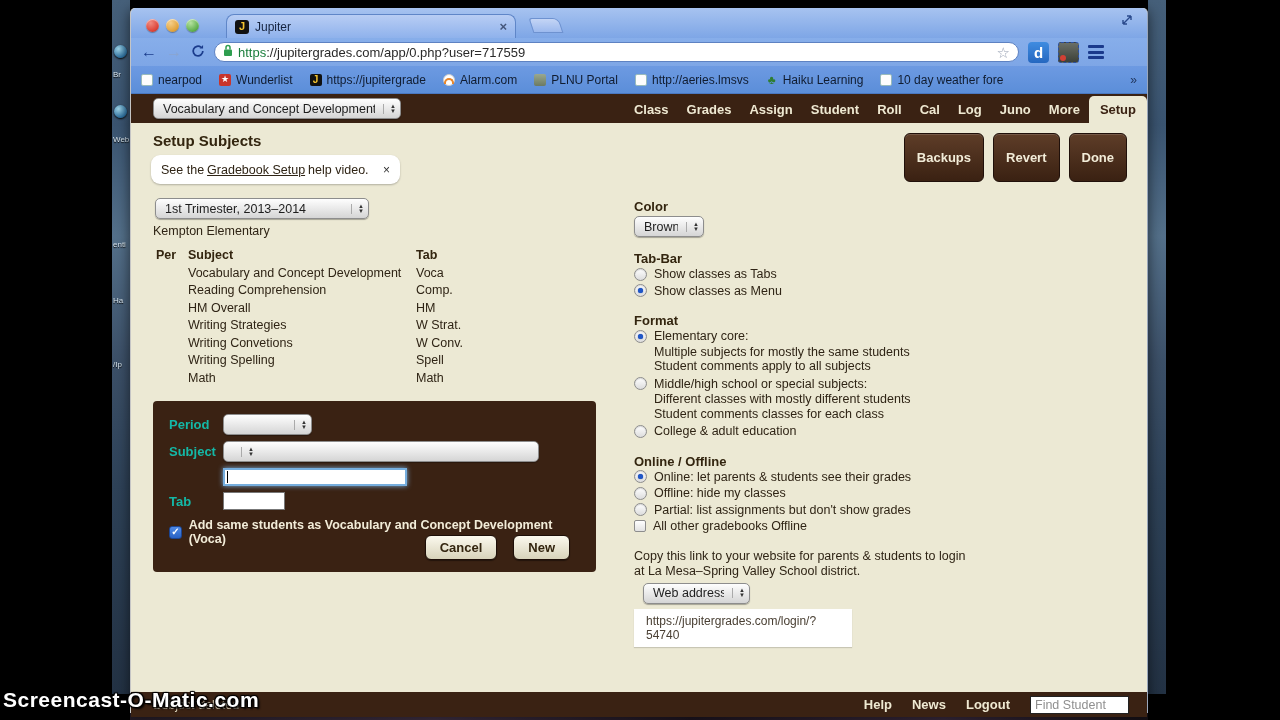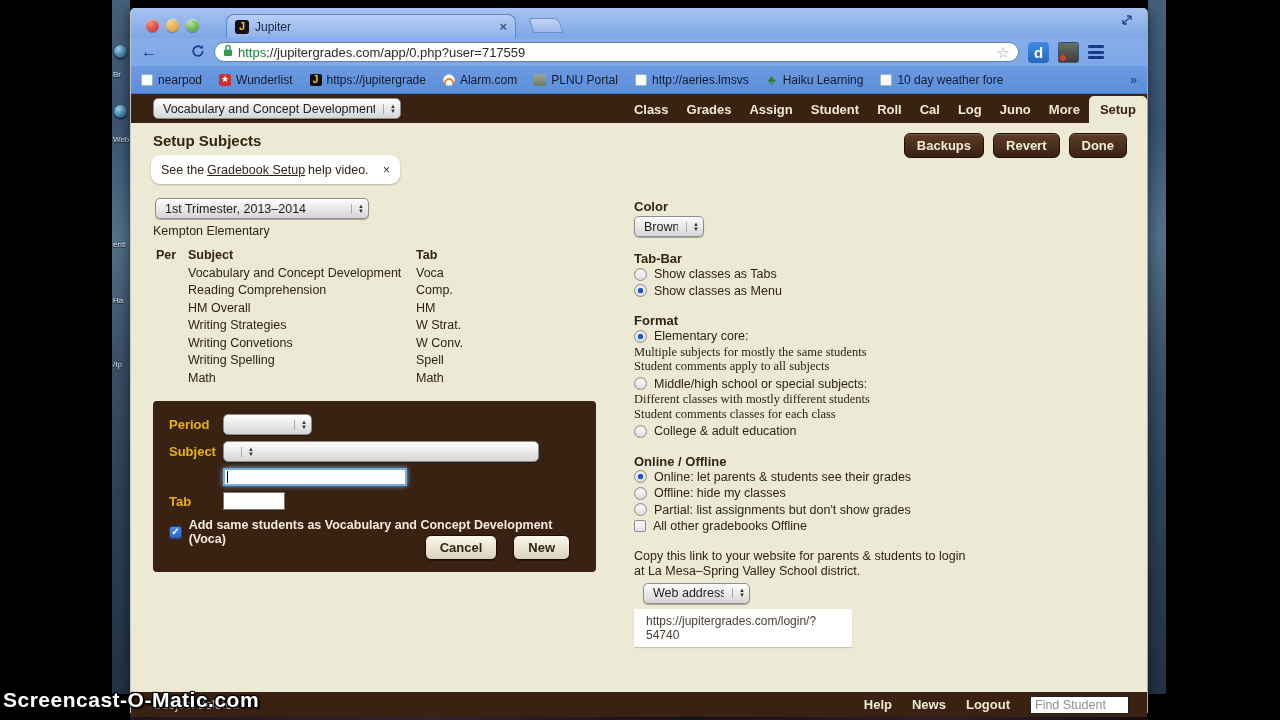--- a/index.html
+++ b/index.html
@@ -77,56 +77,56 @@
     font-size:12.5px; padding:2px 4px 2px 9px; height:21px; }
   .mac-select .lbl { flex:1; white-space:nowrap; overflow:hidden; }
   .stepper { display:flex; flex-direction:column; align-items:center; margin-left:8px; padding-left:6px; border-left:1px solid #aaa; }
   .stepper i { font-style:normal; font-size:6px; line-height:5px; color:#333; }
 
   
   .content { position:relative; height:569px; background:#ece9d4; color:#2f2415; }
   .page-title { position:absolute; left:22px; top:9px; font-size:15px; font-weight:bold; color:#33250f; }
   .hdr-btns { position:absolute; right:20px; top:10px; display:flex; gap:9px; }
   .btn-brown { background:linear-gradient(#5e3d28,#3a2112); color:#f2ecd8; font-weight:bold; font-size:13px;
-    padding:4px 12px; border-radius:6px; border:1px solid #20100a; box-shadow:inset 0 1px 0 rgba(255,255,255,.15); }
+    padding:16px 12px; border-radius:6px; border:1px solid #20100a; box-shadow:inset 0 1px 0 rgba(255,255,255,.15); }
   .help-banner { position:absolute; left:20px; top:32px; width:249px; height:29px; background:#fff; border-radius:9px;
     box-shadow:0 1px 2px rgba(0,0,0,.25); display:flex; align-items:center; padding:0 10px; gap:3px; font-size:12.5px; }
   .help-banner a { color:#2f2415; text-decoration:underline; }
   .help-close { margin-left:auto; font-size:12px; color:#333; }
   .term-select { position:absolute; left:24px; top:75px; width:214px; }
   .school { position:absolute; left:22px; top:101px; }
 
   .subj-table { position:absolute; left:25px; top:125px; display:grid; grid-template-columns:32px 228px 70px; grid-auto-rows:17.5px; }
   .subj-table .hd { font-weight:bold; color:#33250f; }
   .subj-table div { line-height:15px; }
 
   
   .panel { position:absolute; left:22px; top:278px; width:443px; height:171px; background:#3a2213; border-radius:4px; padding:13px 16px; }
   .p-row { display:flex; align-items:center; margin-bottom:6px; }
-  .p-lab { width:54px; color:#eab308; font-weight:bold; font-size:13px; flex:0 0 54px; }
+  .p-lab { width:54px; color:#14b8a6; font-weight:bold; font-size:13px; flex:0 0 54px; }
   .f-input { background:#fff; border:1px solid #777; height:18px; }
   .f-input.focus { width:184px; margin-left:54px; border:2px solid #76aede; box-shadow:0 0 5px #7ab0e0; display:flex; align-items:center; padding-left:2px; margin-bottom:6px; }
   .caret { width:1px; height:12px; background:#000; }
   .f-input.tabfield { width:62px; }
   .chk-row { display:flex; align-items:center; gap:7px; margin-top:8px; }
   .chk-blue { width:13px; height:13px; border-radius:3px; background:linear-gradient(#4f8ae6,#2a62c4); border:1px solid #1c4592;
     color:#fff; font-size:10px; font-weight:bold; display:flex; align-items:center; justify-content:center; line-height:1; }
   .chk-lab { color:#f2ecd8; font-weight:bold; font-size:12.5px; }
   .p-btns { position:absolute; right:26px; bottom:12px; display:flex; gap:16px; }
   .btn-cream { background:linear-gradient(#fbf9ee,#d8d3ba); color:#33250f; font-weight:bold; font-size:13px;
     padding:4px 14px; border-radius:6px; border:1px solid #1d0f08; box-shadow:0 1px 1px rgba(0,0,0,.4); }
 
   
   .rightcol { position:absolute; left:503px; top:76px; width:420px; }
   .sec-h { font-weight:bold; color:#33250f; font-size:13px; line-height:15px; }
   .opt { display:flex; align-items:center; gap:7px; line-height:16.5px; height:16.5px; }
   .radio { width:13px; height:13px; border-radius:50%; background:linear-gradient(#fff,#dcdcdc); border:1px solid #8d8d8d; box-shadow:inset 0 1px 1px rgba(0,0,0,.15); flex:0 0 13px; position:relative; }
   .radio.sel::after { content:""; position:absolute; left:3px; top:3px; width:5px; height:5px; border-radius:50%; background:#1e56c8; box-shadow:0 0 1px #123c96; }
   .chk-sq { width:12px; height:12px; border-radius:2px; background:linear-gradient(#fff,#e2e2e2); border:1px solid #8d8d8d; flex:0 0 12px; }
-  .subline { line-height:14.5px;font-family:Liberation Serif, serif; }
+  .subline { margin-left:20px; line-height:14.5px; }
   .gap14 { height:14px; }
   .linkbox { margin-top:5px; background:#fff; padding:5px 12px; width:218px; font-size:12px; color:#4a4034; box-shadow:0 1px 1px rgba(0,0,0,.15); }
 
   
   .footerbar { height:25px; background:#3a2213; display:flex; align-items:center; justify-content:flex-end; gap:20px; padding-right:18px; position:relative; }
   .status-txt { position:absolute; left:22px; color:#d9d1ba; font-size:12.5px; }
   .foot-link { color:#efe9d2; font-weight:bold; font-size:13px; }
   .find-box { width:99px; height:18px; background:#fff; border:1px solid #222; color:#8f8f8f; font-size:12.5px; padding:1px 4px; }
 
   .watermark { position:absolute; left:3px; top:688px; z-index:60; color:#fff; font-size:21px; font-weight:bold; letter-spacing:.5px;

